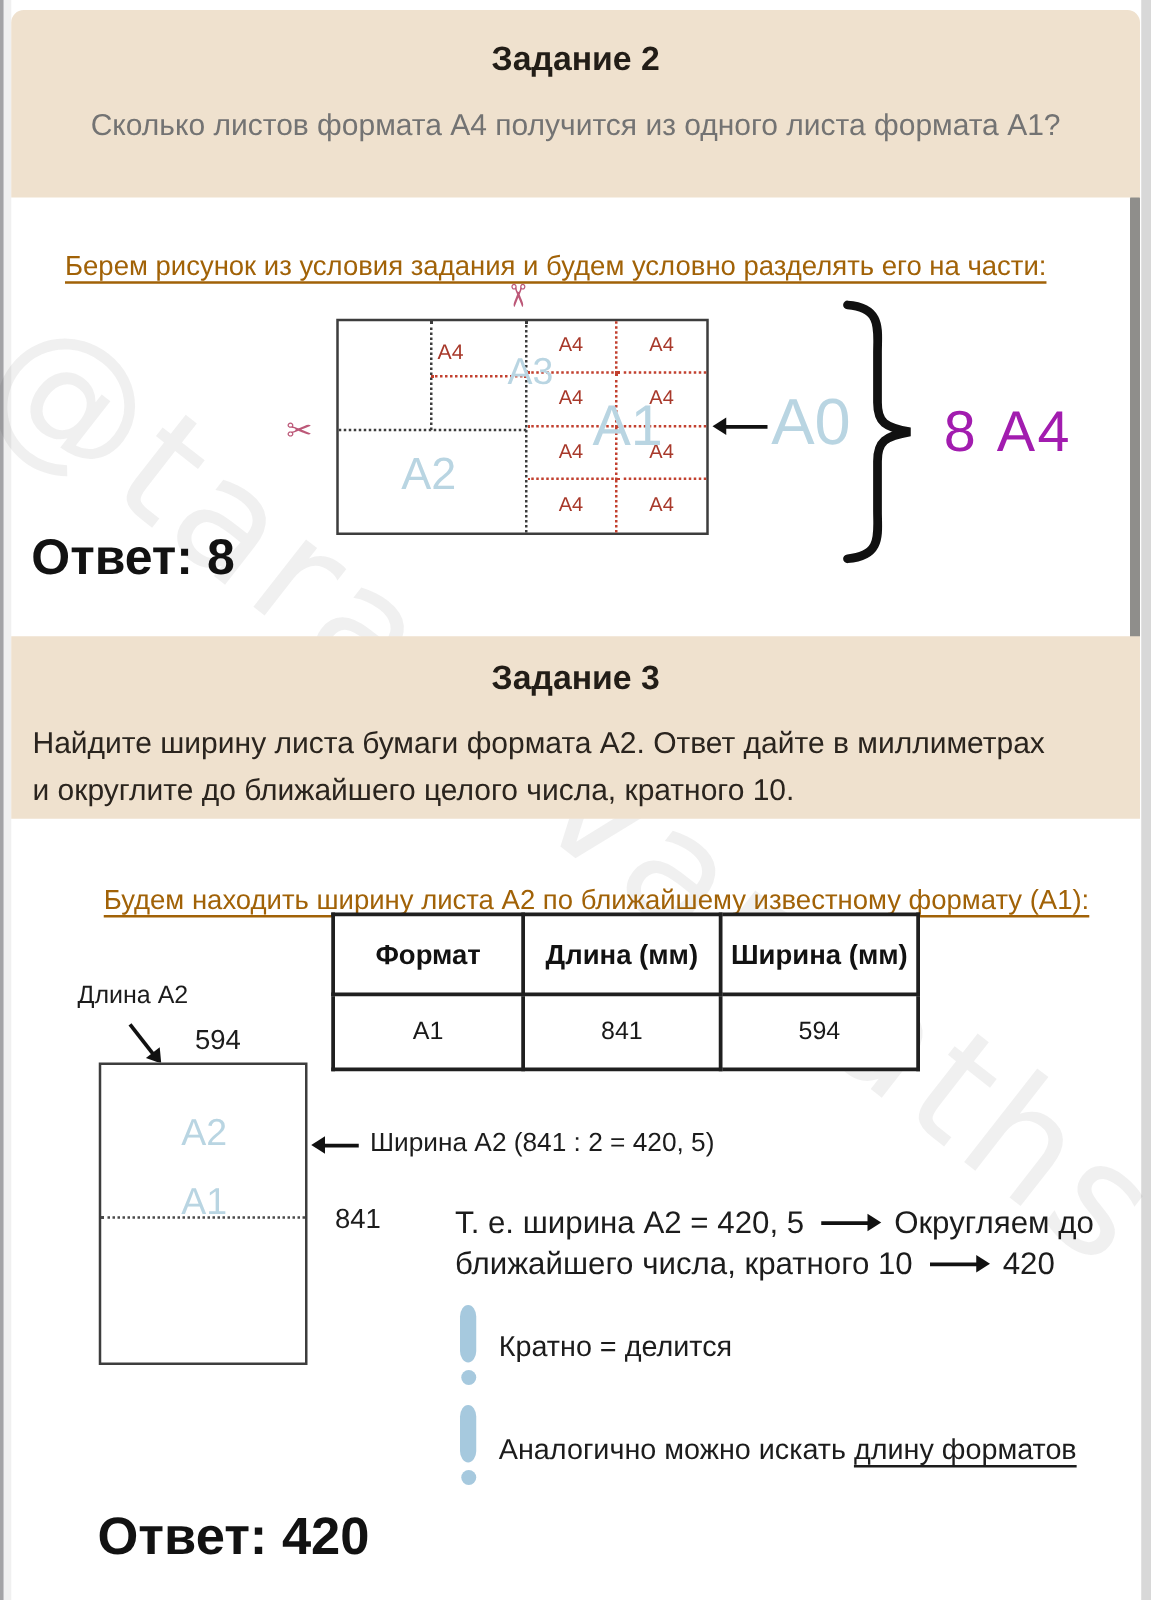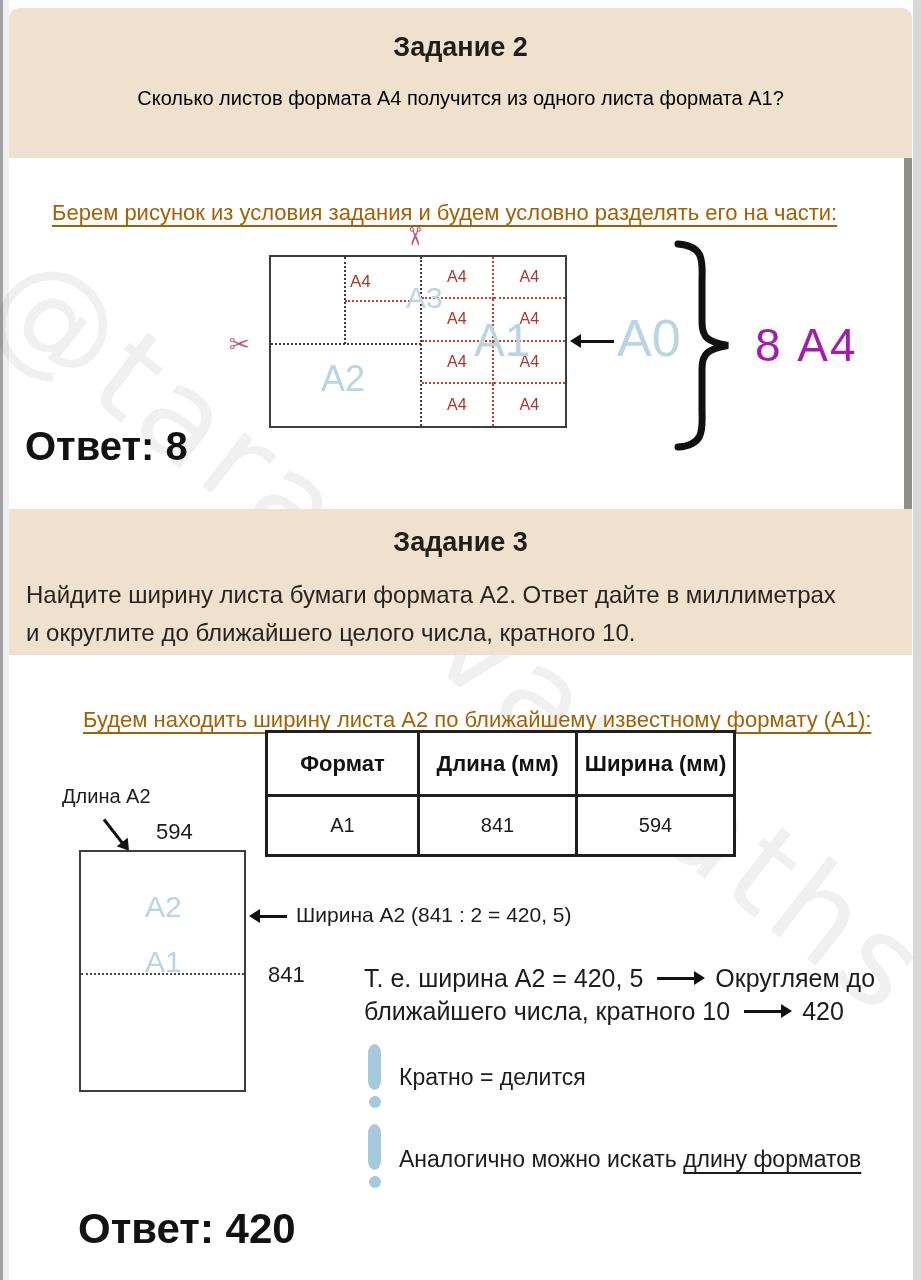--- a/index.html
+++ b/index.html
@@ -14,21 +14,21 @@
   
   .watermark{position:absolute;left:-130px;top:560px;width:1180px;text-align:center;
         transform:rotate(38deg);font-size:125px;letter-spacing:6px;white-space:nowrap;
         color:rgba(60,60,60,0.075);font-family:"DejaVu Sans",sans-serif;pointer-events:none;}
   
   .panel{position:absolute;left:9px;width:903px;background:#efe1ce;}
   .panel.p1{top:8px;height:150px;border-radius:10px 10px 0 0;text-align:center;}
   .panel.p2{top:509px;height:146px;}
   .task-title{margin:0;padding-top:24px;font-size:27px;font-weight:bold;color:#221d17;}
   .panel.p2 .task-title{padding-top:18px;}
-  .task-question{margin:0;padding-top:24px;font-size:20px;color:#000000;}
+  .task-question{margin:0;padding-top:24px;font-size:24px;color:#737373;}
   .q-left{position:absolute;left:22px;right:20px;text-align:left;padding-top:0;margin:4px;font-size:24px;color:#2a241e;line-height:32px;}
   .q-left.l1{top:575px;}
   .q-left.l2{top:613px;}
   .ul{text-decoration:underline;text-decoration-thickness:2px;text-underline-offset:5px;
       text-decoration-skip-ink:none;}
   .step{position:absolute;font-size:22px;color:#a16207;margin:17px;}
   .step.s1{left:35px;top:183px;}
   .step.s2{left:66px;top:690px;}
   
   .arr{position:relative;display:inline-block;height:3px;background:#111;vertical-align:middle;}

